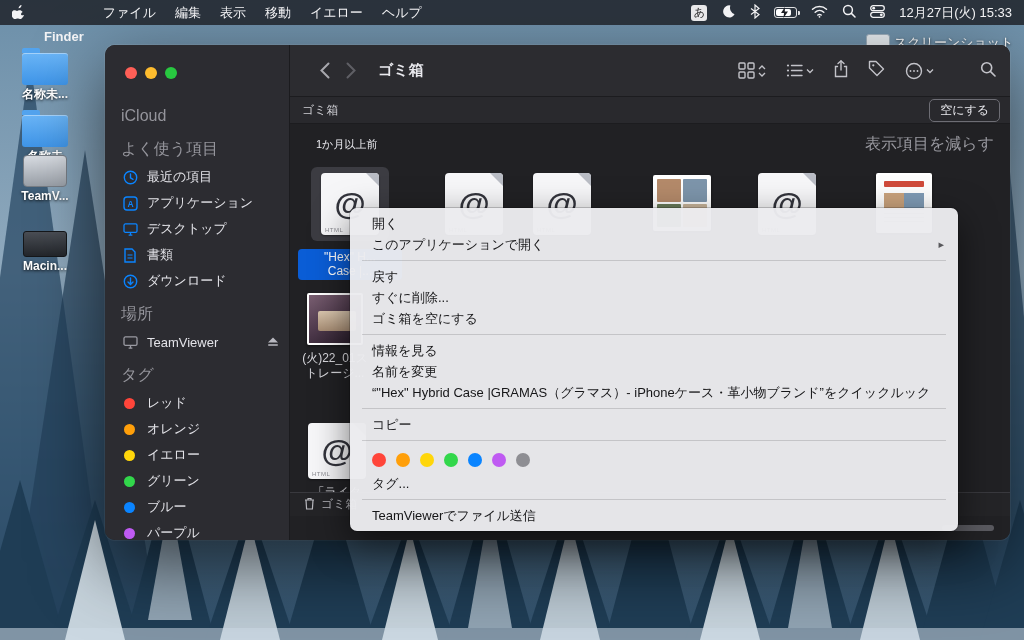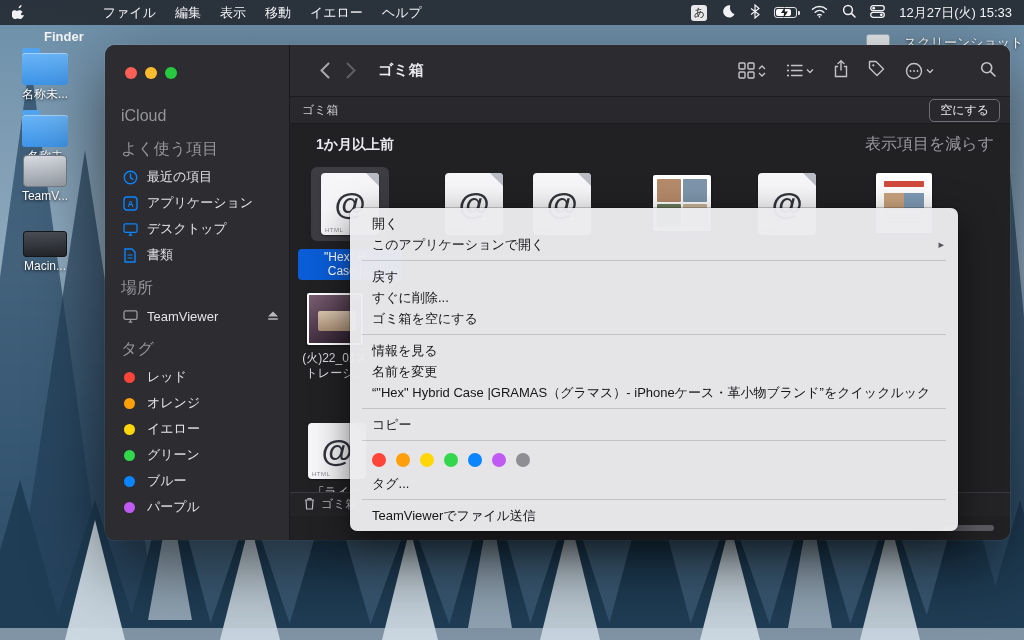--- a/index.html
+++ b/index.html
@@ -30,21 +30,21 @@
   
   .dicon { position:absolute; width:78px; text-align:center; color:#fff; font-size:12px;
     text-shadow:0 1px 3px rgba(0,0,0,.85); z-index:5; }
   .folder-tab { width:18px; height:5px; background:#53a4ef; border-radius:2px 2px 0 0; margin:0 auto; margin-right:44px; margin-left:16px;}
   .folder-body { width:46px; height:32px; margin:0 auto; border-radius:3px;
     background:linear-gradient(#6ab5f7,#3f95e8); box-shadow:inset 0 1px 0 rgba(255,255,255,.4); }
   .drive1 { width:44px; height:32px; margin:0 auto; border-radius:4px;
     background:linear-gradient(#d8dce2,#9aa0a8); border:1px solid #777d85; }
   .drive2 { width:44px; height:26px; margin:3px auto; border-radius:3px;
     background:linear-gradient(#4a4e55,#23262b); border:1px solid #15171a; }
-  .dlabel { margin-top:3px; line-height:13px; }
+  .dlabel { margin-top:3px; line-height:13px;font-weight:bold; }
   .shot-icon { width:24px; height:18px; background:#e9eef2; border:1px solid #9fb0bd; border-radius:3px; }
 
   
   .win { position:absolute; left:105px; top:45px; width:905px; height:495px; border-radius:10px;
     background:#232326; box-shadow:0 24px 70px rgba(0,0,0,.6), 0 0 0 1px rgba(255,255,255,.08);
     z-index:10; overflow:hidden; display:flex; }
   .sidebar { width:185px; background:rgba(44,44,50,.97); border-right:1px solid #1b1b1e;
     padding-top:22px; position:relative; flex:none; }
   .lights { display:flex; gap:8px; padding:0 0 18px 20px; }
   .light { width:12px; height:12px; border-radius:50%; }
@@ -65,21 +65,21 @@
   .tb-group { display:flex; align-items:center; gap:3px; }
   .tb-search { margin-left:26px; }
 
   .pathbar { height:27px; background:#29292d; border-bottom:1px solid #1c1c1f;
     display:flex; align-items:center; padding:0 10px 0 12px; }
   .path-text { color:#cfcfd4; font-size:12px; }
   .empty-btn { margin-left:auto; border:1px solid #6d6d74; border-radius:5px; color:#e8e8ed;
     font-size:12px; padding:2px 10px; background:transparent; cursor:default; }
 
   .content-header { display:flex; align-items:center; padding:10px 16px 6px 26px; }
-  .section-title { color:#ececf1; font-size:14px; font-weight:bold; }
+  .section-title { color:#ececf1; font-size:11px; font-weight:normal; }
   .show-less { margin-left:auto; color:#98989f; font-size:16px; }
 
   
   .file { position:absolute; text-align:center; }
   .html-icon { width:58px; height:62px; background:#f6f6f8; border-radius:4px; position:relative;
     margin:0 auto; box-shadow:0 1px 2px rgba(0,0,0,.4); overflow:hidden; }
   .html-fold { position:absolute; top:0; right:0; width:0; height:0;
     border-top:13px solid #b9bcc4; border-left:13px solid transparent; }
   .at-glyph { position:absolute; inset:0; display:flex; align-items:center; justify-content:center;
     font-size:32px; font-weight:bold; color:#33343c; }
@@ -177,21 +177,21 @@
   <div class="dlabel">2</div>
 </div>
 <div class="dicon" style="left:6px; top:155px;">
   <div class="drive1"></div>
   <div class="dlabel">TeamV...</div>
 </div>
 <div class="dicon" style="left:6px; top:228px;">
   <div class="drive2"></div>
   <div class="dlabel">Macin...</div>
 </div>
-<div style="position:absolute; left:866px; top:34px; display:flex; align-items:flex-start; gap:14px; z-index:5;">
+<div style="position:absolute; left:866px; top:34px; display:flex; align-items:flex-start; gap:4px; z-index:5;">
   <div class="shot-icon"></div>
   <span style="color:#fff; font-size:13px; text-shadow:0 1px 3px rgba(0,0,0,.8);">スクリーンショット</span>
 </div>
 
 <div class="menubar">
   <div class="mb-left">
     <span class="mb-item">
       <svg width="13" height="15" viewBox="0 0 16 18">
           <path fill="#f2f2f4" d="M11.7 1c.1 1.1-.3 2.1-.9 2.9-.7.8-1.7 1.3-2.7 1.2-.1-1 .4-2 1-2.7C9.8 1.6 10.9 1.1 11.7 1zM14.9 13.2c-.4 1-.6 1.5-1.2 2.4-.8 1.2-2 2.8-3.4 2.8-1.3 0-1.6-.8-3.3-.8-1.7 0-2.1.8-3.4.8-1.4 0-2.5-1.4-3.3-2.6C-1.9 12.2-.1 7.6 2.9 7.6c1.4 0 2.2.8 3.3.8 1 0 1.7-.8 3.3-.8 1.3 0 2.6.7 3.6 1.9-3.1 1.7-2.6 5.6 1.8 3.7z"></path>
         </svg>
@@ -290,20 +290,29 @@
       <span>デスクトップ</span>
     </div>
     <div class="side-row">
       <span class="side-ico">
         <svg width="12" height="15" viewBox="0 0 12 15" fill="none" stroke="#0a84ff" stroke-width="1.4">
             <path d="M1 1 L8 1 L11 4 L11 14 L1 14 Z"></path>
             <path d="M3.5 7 L8.5 7 M3.5 10 L8.5 10" stroke-width="1"></path>
           </svg>
       </span>
       <span>書類</span>
+    </div>
+    <div class="side-row">
+      <span class="side-ico">
+        <svg width="15" height="15" viewBox="0 0 15 15" fill="none" stroke="#0a84ff" stroke-width="1.4">
+            <circle cx="7.5" cy="7.5" r="6.2"></circle>
+            <path d="M7.5 4 L7.5 10 M5 8 L7.5 10.5 L10 8" stroke-linecap="round"></path>
+          </svg>
+      </span>
+      <span>ダウンロード</span>
     </div>
 
     <div class="side-label">場所</div>
     <div class="side-row">
       <span class="side-ico">
         <svg width="15" height="13" viewBox="0 0 16 14" fill="none" stroke="#9a9aa2" stroke-width="1.4">
             <rect x="1" y="1" width="14" height="9" rx="1.5"></rect>
             <path d="M6 13 L10 13 M8 10.5 L8 13"></path>
           </svg>
       </span>

